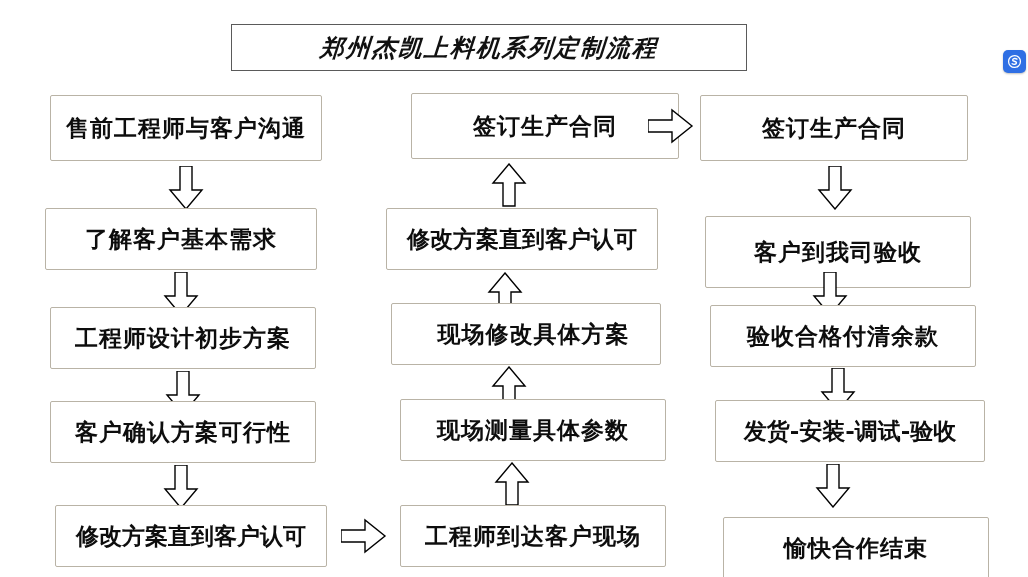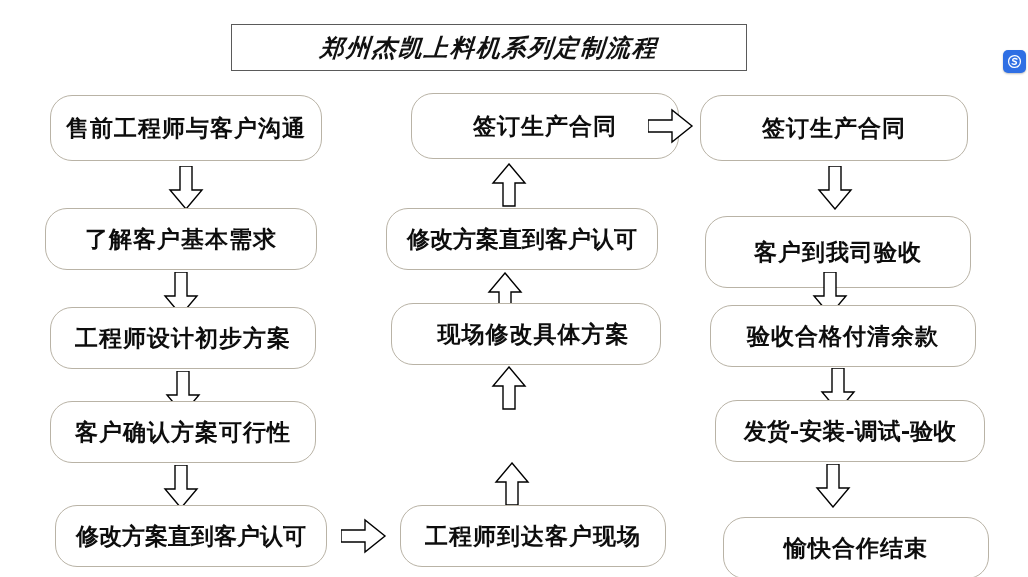--- a/index.html
+++ b/index.html
@@ -41,21 +41,21 @@
     color: #111111;
     white-space: nowrap;
     transform: skewX(-4deg);
   }
 
   
   .node {
     position: absolute;
     box-sizing: border-box;
     border: 1px solid #b9b3a6;
-    border-radius: 22px;
+    border-radius: 2px;
     background: #ffffff;
     display: flex;
     align-items: center;
     justify-content: center;
   }
   .node-label {
     font-family: "DejaVu Serif", "Liberation Serif", serif;
     font-size: 23px;
     font-weight: bold;
     color: #0d0d0d;
@@ -168,20 +168,23 @@
   <div class="node" style="left:391px; top:303px; width:270px; height:62px;padding-left:15px;">
     <span class="node-label">现场修改具体方案</span>
   </div>
 
   <div class="arrow" style="left:491px; top:366px;">
     <svg width="36" height="44" viewBox="0 0 36 44">
       <polygon points="18,1 34,20 24,20 24,43 12,43 12,20 2,20" fill="#ffffff" stroke="#000000" stroke-width="1.4"></polygon>
     </svg>
   </div>
 
+  <div class="node" style="left:400px; top:399px; width:266px; height:62px;">
+    <span class="node-label">现场测量具体参数</span>
+  </div>
 
   <div class="arrow" style="left:494px; top:462px;">
     <svg width="36" height="44" viewBox="0 0 36 44">
       <polygon points="18,1 34,20 24,20 24,43 12,43 12,20 2,20" fill="#ffffff" stroke="#000000" stroke-width="1.4"></polygon>
     </svg>
   </div>
 
   <div class="node" style="left:400px; top:505px; width:266px; height:62px;">
     <span class="node-label">工程师到达客户现场</span>
   </div>

